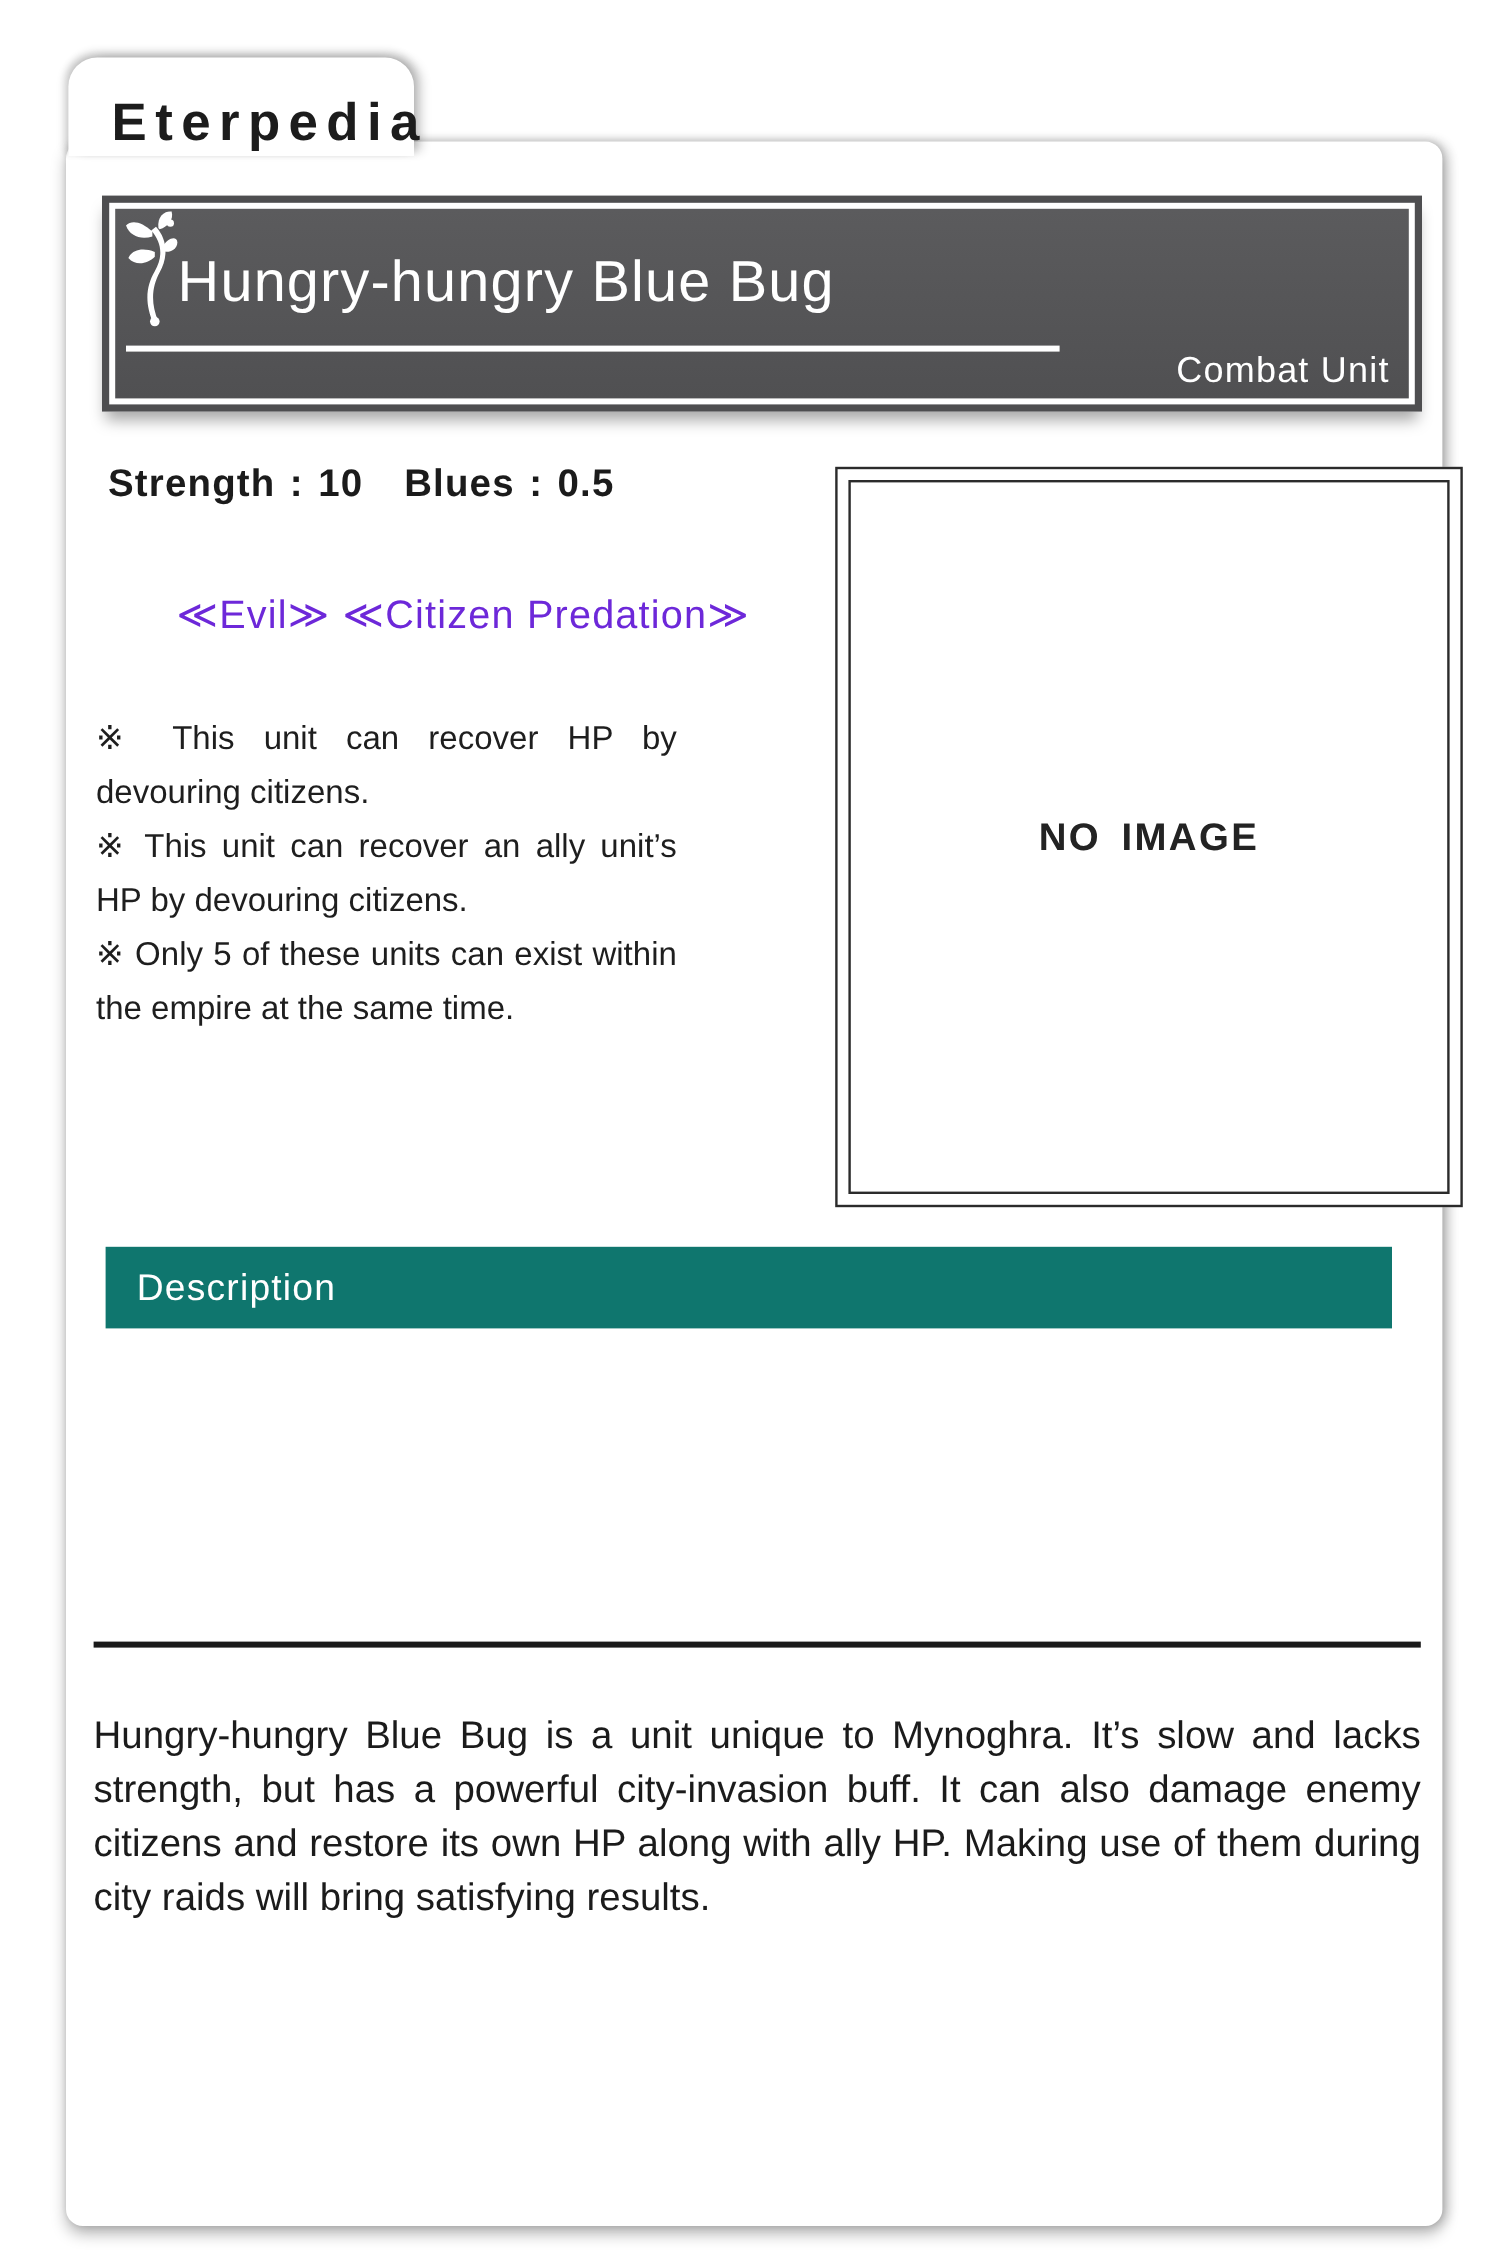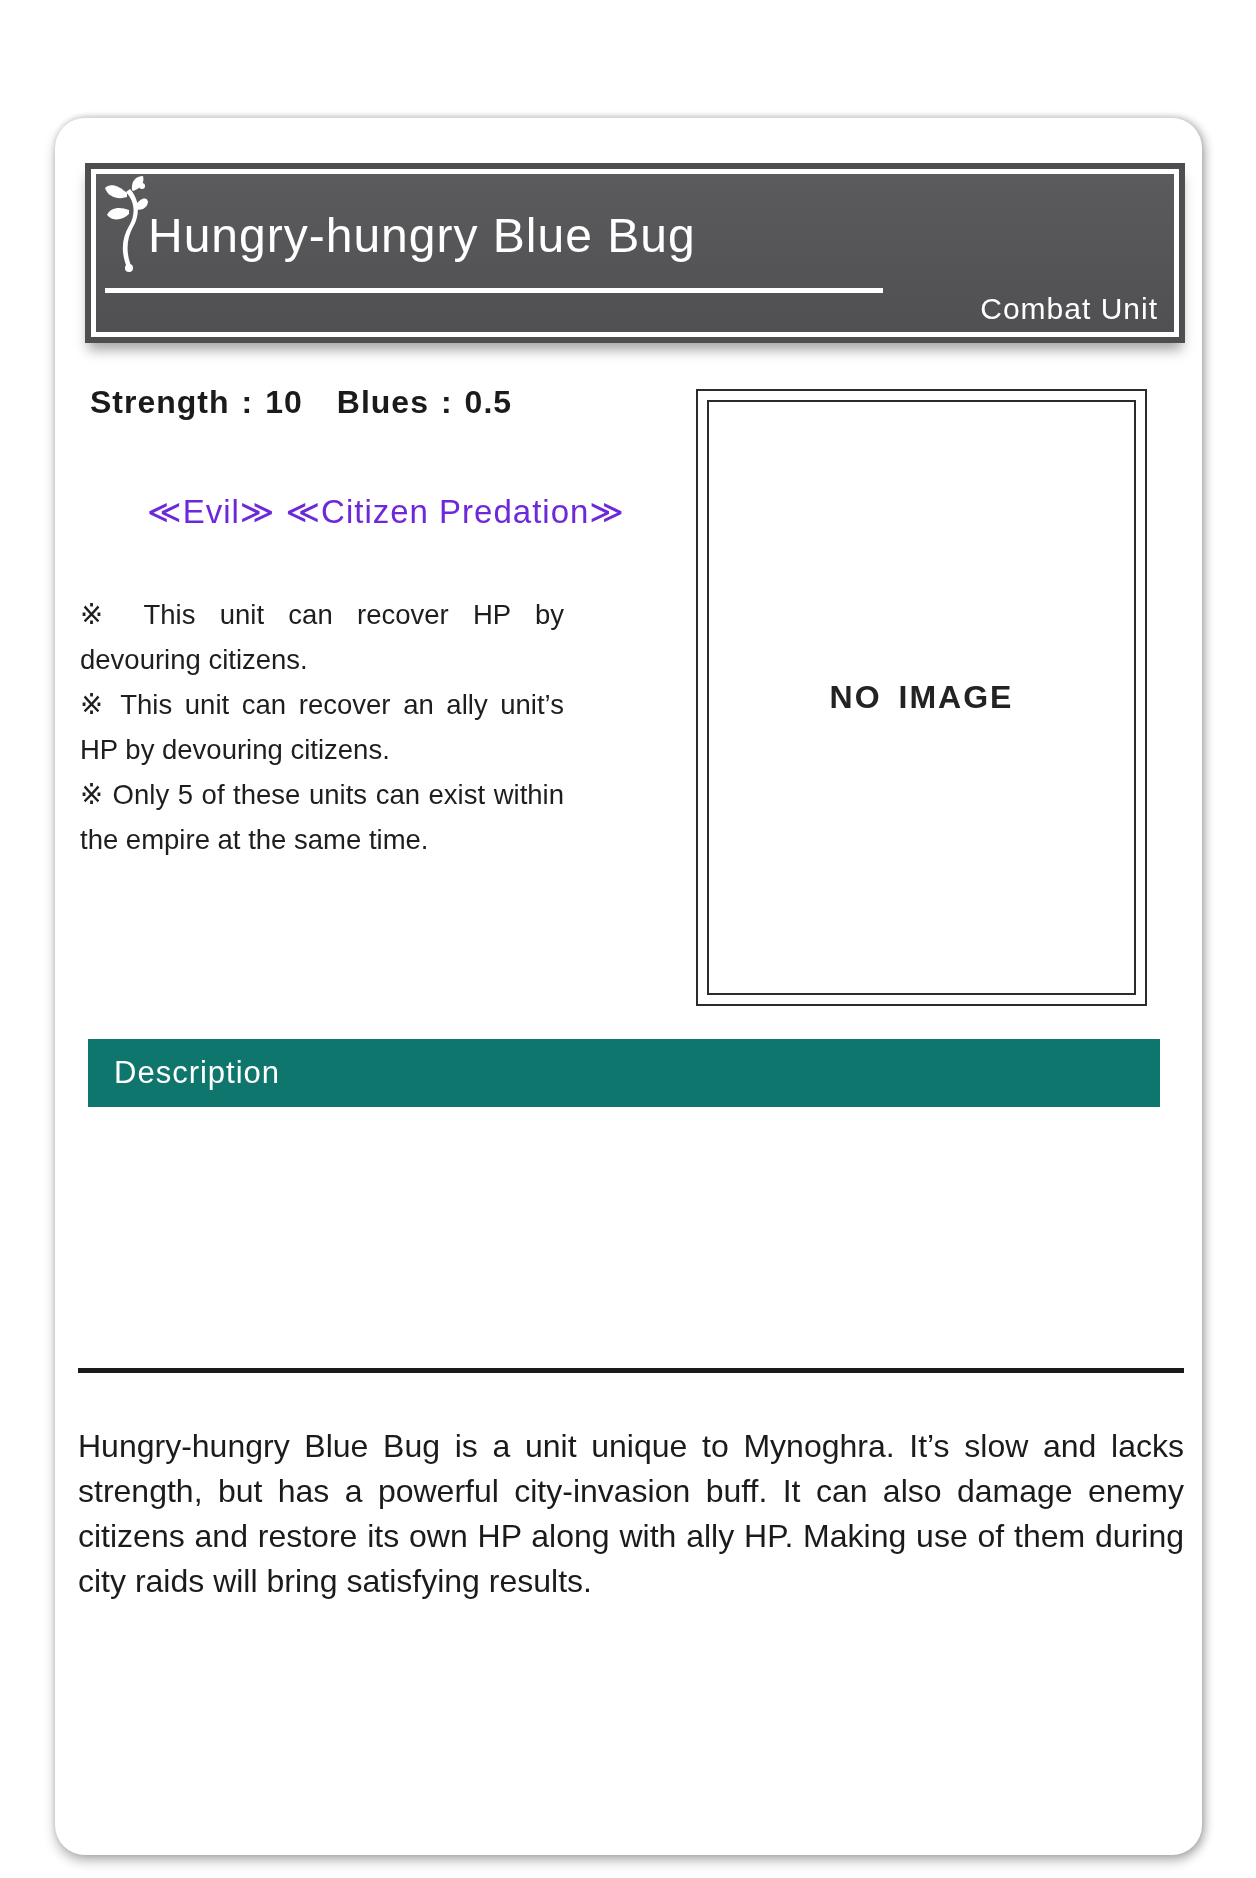--- a/index.html
+++ b/index.html
@@ -13,21 +13,21 @@
     position:absolute;left:57px;top:48px;width:288px;height:82px;
     background:#ffffff;border-radius:24px 24px 0 0;z-index:3;
     box-shadow:0 -4px 7px rgba(0,0,0,.16), -5px -2px 7px -2px rgba(0,0,0,.12), 8px -2px 9px -3px rgba(0,0,0,.20);
   }
   .tab-label{
     position:absolute;left:36px;top:30px;font-size:44px;font-weight:bold;
     letter-spacing:7px;color:#1c1c1c;white-space:nowrap;
   }
   .card{
     position:absolute;left:55px;top:118px;width:1147px;height:1737px;
-    background:#ffffff;border-radius:30px;z-index:2;
+    background:#ffffff;border-radius:14px;z-index:2;
     box-shadow:0 6px 12px rgba(0,0,0,.28), 5px 0 9px rgba(0,0,0,.14), 0 -2px 5px rgba(0,0,0,.10);
   }
   
   .unit-header{
     position:absolute;left:30px;top:45px;width:1100px;height:180px;
     background:#ffffff;border:6px solid #4e4e50;box-sizing:border-box;
     padding:5px;box-shadow:0 10px 12px -3px rgba(0,0,0,.35);
   }
   .unit-header-fill{
     position:relative;width:100%;height:100%;
@@ -58,21 +58,21 @@
     font-size:33px;line-height:56px;color:#6d28d9;letter-spacing:1px;
   }
   
   .notes{
     position:absolute;left:25px;top:474px;width:484px;
     font-size:27.5px;line-height:45px;color:#1e1e1e;
   }
   .notes p{margin:0;text-align:justify;}
   
   .portrait{
-    position:absolute;left:641px;top:271px;width:451px;height:617px;
+    position:absolute;left:641px;top:271px;width:523px;height:617px;
     border:2px solid #2b2b2b;box-sizing:border-box;background:#ffffff;
   }
   .portrait-inner{
     position:absolute;left:9px;top:9px;right:9px;bottom:9px;
     border:2px solid #2b2b2b;
     display:flex;align-items:center;justify-content:center;
   }
   .portrait-text{
     font-size:32px;font-weight:bold;letter-spacing:2px;word-spacing:6px;color:#232323;
   }
@@ -94,20 +94,23 @@
   .body-text{
     position:absolute;left:23px;top:1306px;width:1106px;
     font-size:32px;line-height:45px;color:#1b1b1b;text-align:justify;margin:0;
   }
 </style>
 </head>
 <body>
 
 <div class="page">
 
+  <div class="tab">
+    <div class="tab-label">Eterpedia</div>
+  </div>
 
   <div class="card">
 
     <div class="unit-header">
       <div class="unit-header-fill">
         <svg class="flourish" viewBox="0 0 44 96" xmlns="http://www.w3.org/2000/svg">
           <g fill="#ffffff" stroke="none">
             <path d="M24 94 C16 76 18 62 25 50 C32 38 31 26 22 16 L26 13 C36 24 36 39 29 51 C23 62 21 76 28 92 Z"></path>
             <path d="M23 17 C14 9 6 7 1 12 C4 21 14 24 23 21 Z"></path>
             <path d="M25 34 C15 30 6 32 3 39 C9 46 19 44 25 38 Z"></path>

